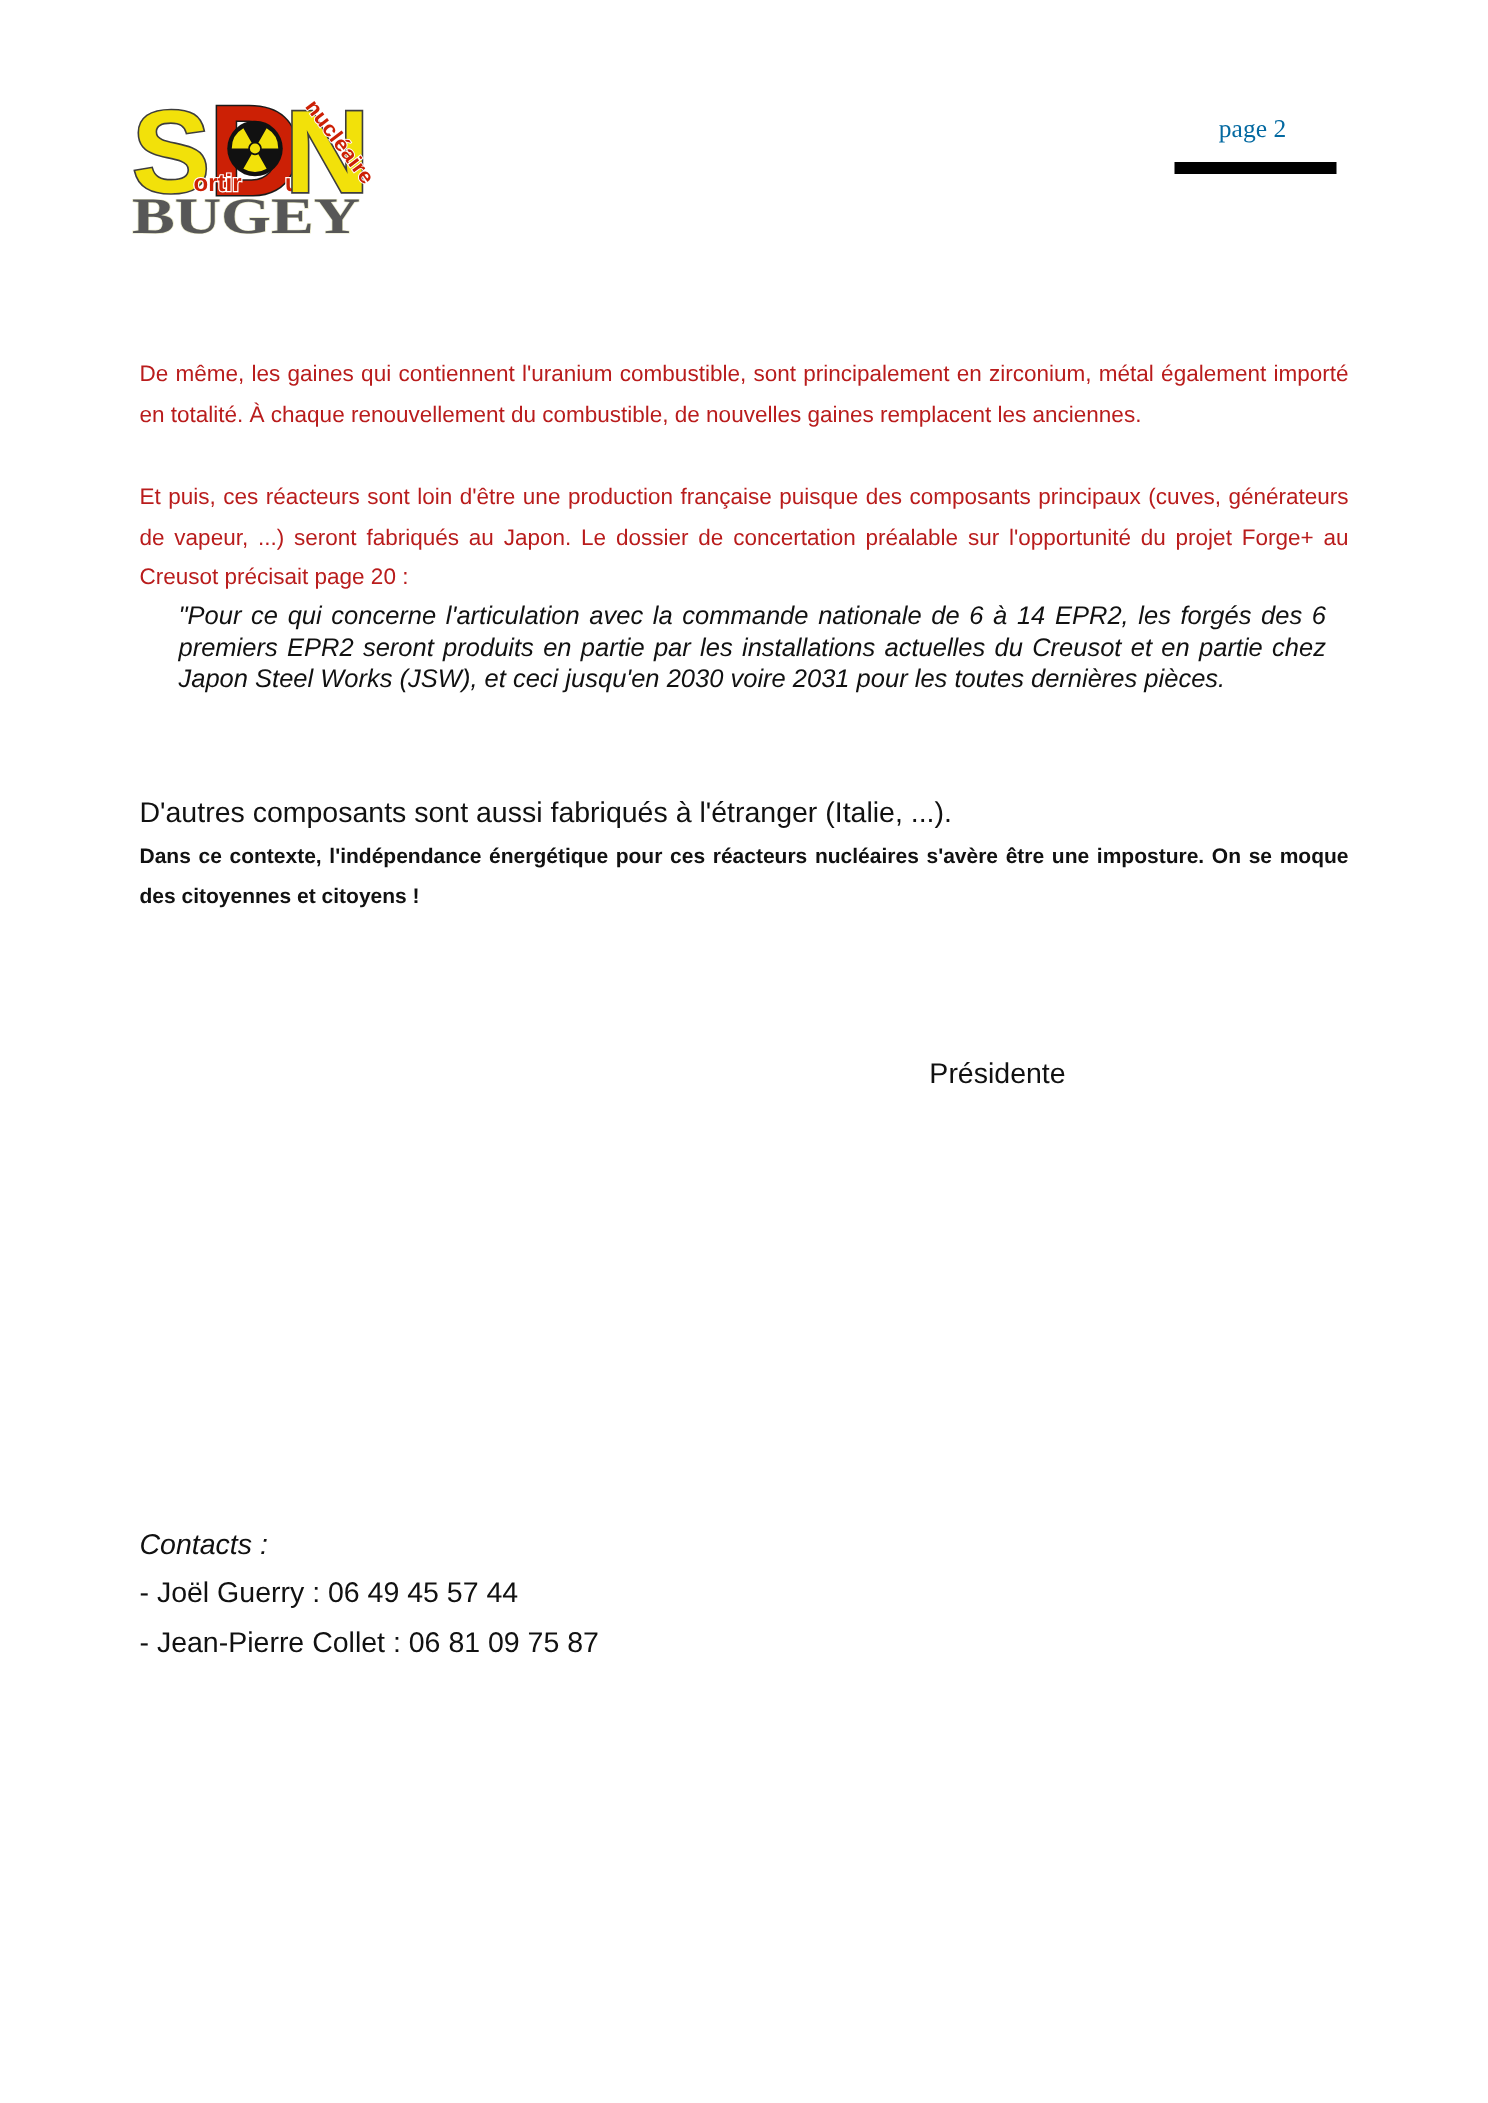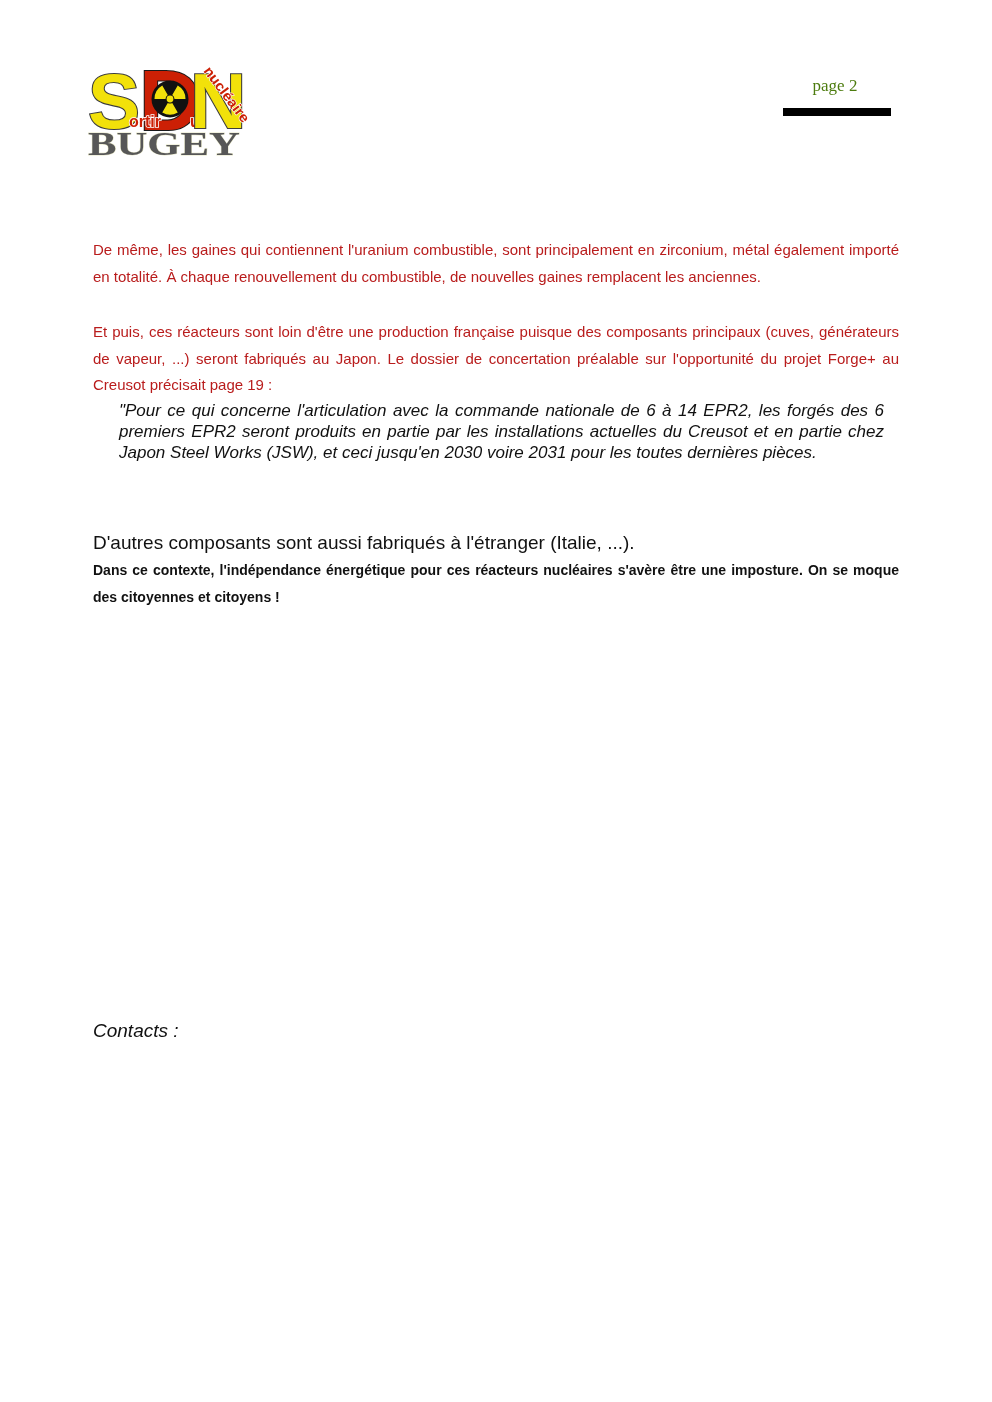--- a/index.html
+++ b/index.html
@@ -17,21 +17,21 @@
     color: #111111;
   }
   .abs { position: absolute; }
 
   
   .page-label {
     left: 780px; top: 76px; width: 110px;
     font-family: "Liberation Serif", "DejaVu Serif", serif;
     font-size: 17px;
     text-align: center;
-    color: #4d7c0f;
+    color: #0369a1;
   }
   .header-bar {
     left: 783px; top: 108px; width: 108px; height: 8px;
     background: #000000;
   }
 
   
   .logo { left: 84px; top: 58px; width: 180px; height: 108px; }
 
   
@@ -113,25 +113,28 @@
       <text transform="translate(119,13) rotate(53)" x="0" y="0" textLength="66" lengthAdjust="spacingAndGlyphs" font-family="Liberation Sans, DejaVu Sans, sans-serif" font-weight="bold" font-size="14" fill="#cc2005" stroke="#ffffff" stroke-width="1.2" paint-order="stroke">nucléaire</text>
 
       <text x="4" y="97" textLength="152" lengthAdjust="spacingAndGlyphs" font-family="Liberation Serif, DejaVu Serif, serif" font-weight="bold" font-size="34" fill="#575757" stroke="#e8e8c8" stroke-width="0.8" paint-order="stroke">BUGEY</text>
     </svg>
   </div>
 
   <div class="abs page-label">page 2</div>
   <div class="abs header-bar"></div>
 
   <div class="abs para para-1">De même, les gaines qui contiennent l'uranium combustible, sont principalement en zirconium, métal également importé en totalité. À chaque renouvellement du combustible, de nouvelles gaines remplacent les anciennes.</div>
-  <div class="abs para para-2">Et puis, ces réacteurs sont loin d'être une production française puisque des composants principaux (cuves, générateurs de vapeur, ...) seront fabriqués au Japon. Le dossier de concertation préalable sur l'opportunité du projet Forge+ au Creusot précisait page 19 :</div>
+  <div class="abs para para-2">Et puis, ces réacteurs sont loin d'être une production française puisque des composants principaux (cuves, générateurs de vapeur, ...) seront fabriqués au Japon. Le dossier de concertation préalable sur l'opportunité du projet Forge+ au Creusot précisait page 20 :</div>
 
   <div class="abs quote-block">
     <div>"Pour ce qui concerne l'articulation avec la commande nationale de 6 à 14 EPR2, les forgés des 6 premiers EPR2 seront produits en partie par les installations actuelles du Creusot et en partie chez Japon Steel Works (JSW), et ceci jusqu'en 2030 voire 2031 pour les toutes dernières pièces.</div>
   </div>
 
   <div class="abs para-3">D'autres composants sont aussi fabriqués à l'étranger (Italie, ...).</div>
   <div class="abs para-bold">Dans ce contexte, l'indépendance énergétique pour ces réacteurs nucléaires s'avère être une imposture. On se moque des citoyennes et citoyens !</div>
 
+  <div class="abs sig-title">Présidente</div>
 
   <div class="abs contact-line contact-heading">Contacts :</div>
+  <div class="abs contact-line contact-1">- Joël Guerry : 06 49 45 57 44</div>
+  <div class="abs contact-line contact-2">- Jean-Pierre Collet : 06 81 09 75 87</div>
 
 </div>
 
 </body></html>

